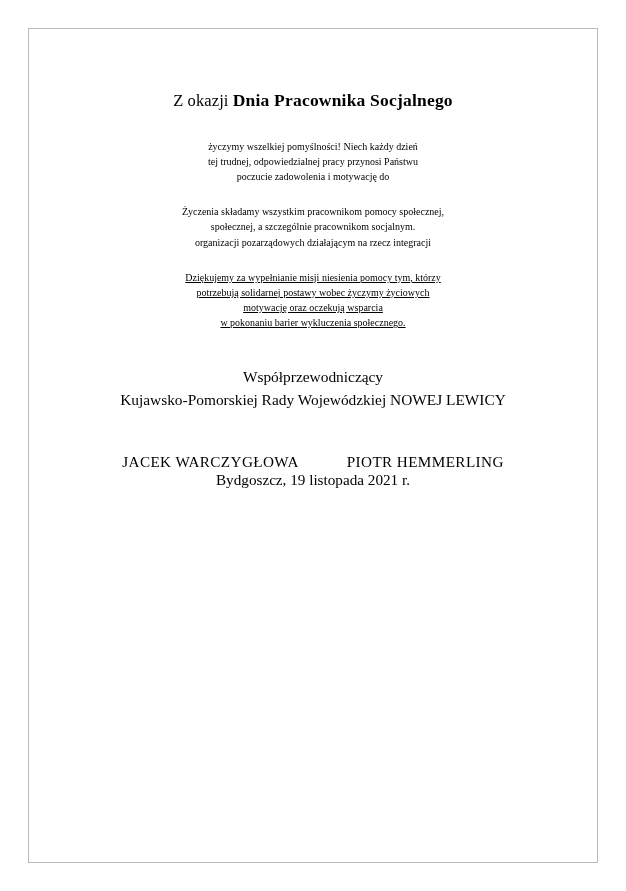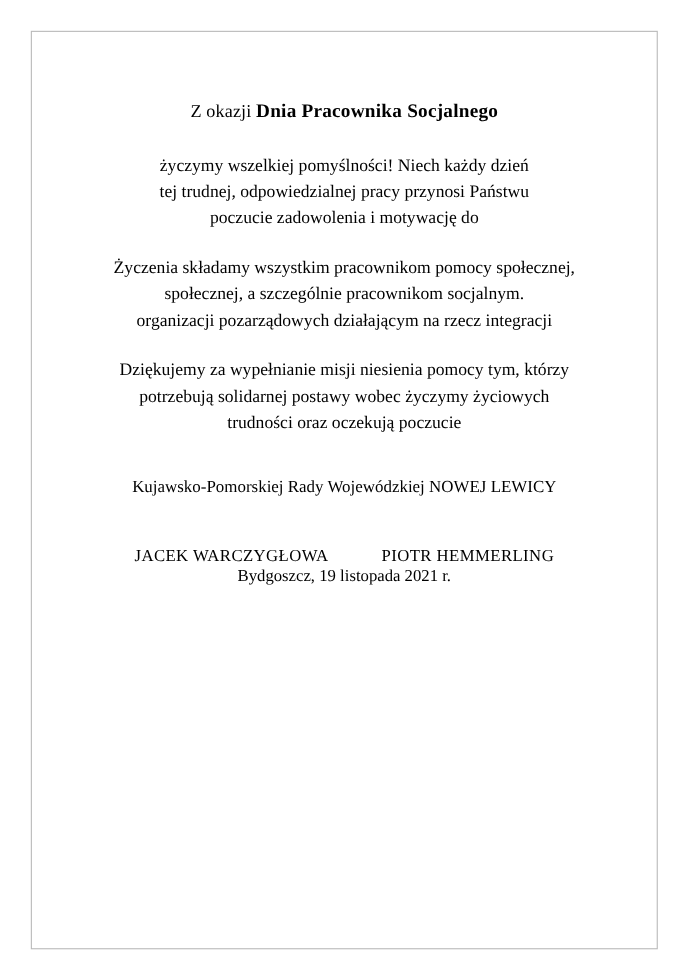--- a/index.html
+++ b/index.html
@@ -44,27 +44,28 @@
     line-height: 1.35;
     margin-bottom: 26px;
     letter-spacing: 0.1px;
   }
   .headline .occasion {
     font-weight: bold;
     font-size: 17.5px;
     letter-spacing: 0.2px;
   }
   .para {
-    font-size: 16px;
+    font-size: 10px;
     line-height: 1.52;
     margin: 0 0 20px 0;
     text-align: center;
   }
   .para:last-of-type {
     margin-bottom: 0;
+    text-decoration: underline;
   }
   .para .line {
     display: block;
   }
   .spacer-sign {
     height: 34px;
   }
   .signblock {
     font-size: 15.4px;
     line-height: 1.52;
@@ -109,26 +110,28 @@
 
       <p class="para">
         <span class="line">Życzenia składamy wszystkim pracownikom pomocy społecznej,</span>
         <span class="line">społecznej, a szczególnie pracownikom socjalnym.</span>
         <span class="line">organizacji pozarządowych działającym na rzecz integracji</span>
       </p>
 
       <p class="para">
         <span class="line">Dziękujemy za wypełnianie misji niesienia pomocy tym, którzy</span>
         <span class="line">potrzebują solidarnej postawy wobec życzymy życiowych</span>
-        <span class="line">trudności oraz oczekują poczucie</span>
+        <span class="line">motywację oraz oczekują wsparcia</span>
+        <span class="line">w pokonaniu barier wykluczenia społecznego.</span>
       </p>
 
       <div class="spacer-sign"></div>
 
       <div class="signblock">
+        <span class="line">Współprzewodniczący</span>
         <span class="line">Kujawsko-Pomorskiej Rady Wojewódzkiej NOWEJ LEWICY</span>
       </div>
 
       <div class="names">
         <span class="name">JACEK WARCZYGŁOWA</span>
         <span class="name">PIOTR HEMMERLING</span>
       </div>
 
       <div class="place-date">Bydgoszcz, 19 listopada 2021 r.</div>
 

